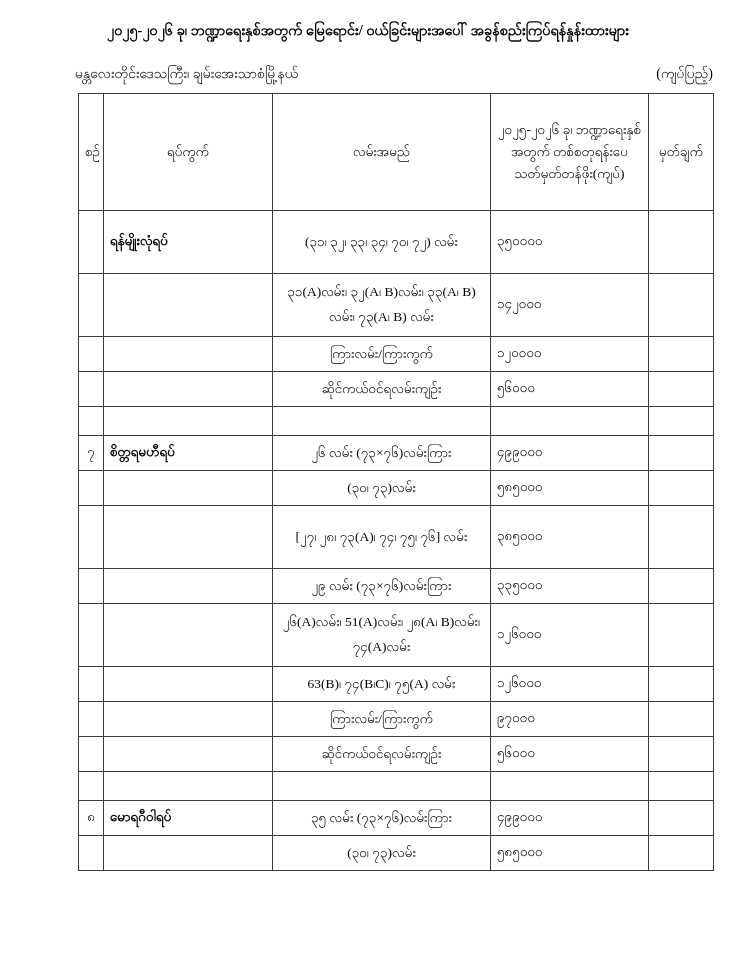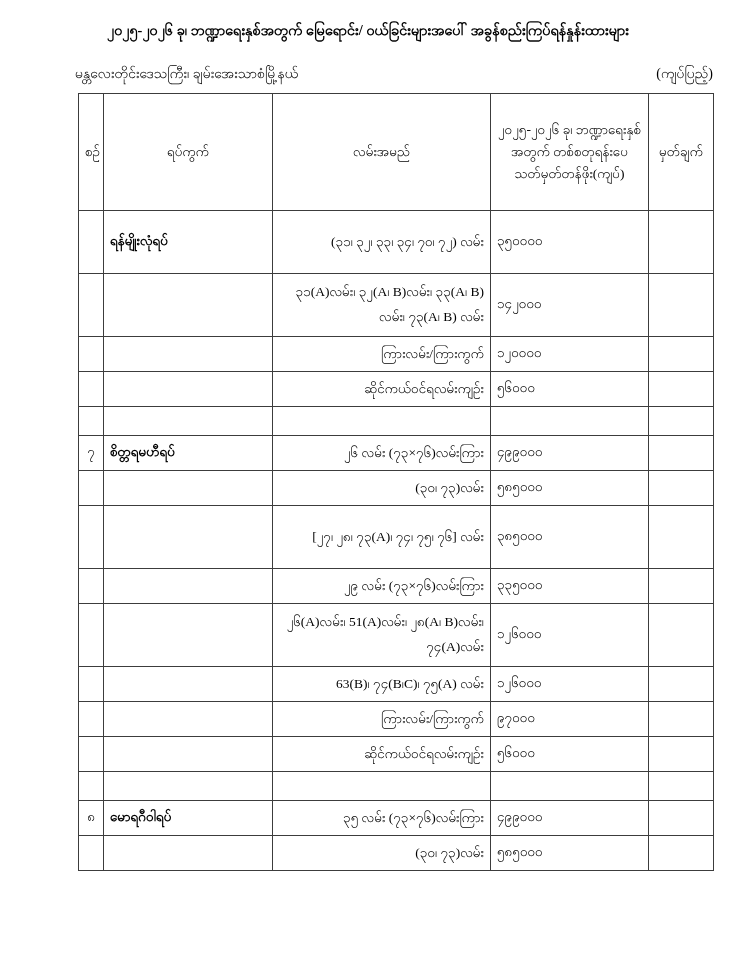--- a/index.html
+++ b/index.html
@@ -49,21 +49,21 @@
 
   thead th {
     height:112px;
     font-weight:normal;
     text-align:center;
     line-height:1.6;
   }
 
   td.c-no     { text-align:center; }
   td.c-ward   { font-weight:bold; text-align:left; padding-left:8px; }
-  td.c-street { text-align:right; padding-left:8px; line-height:1.8; }
+  td.c-street { text-align:center; padding-left:8px; line-height:1.8; }
   td.c-rate   { text-align:left; }
   td.c-remark { text-align:center; }
 
   tr.r1 td    { height:30px; }
   tr.r2 td    { height:58px; }
   tr.empty td { height:24px; }
 </style>
 </head>
 <body>
 

